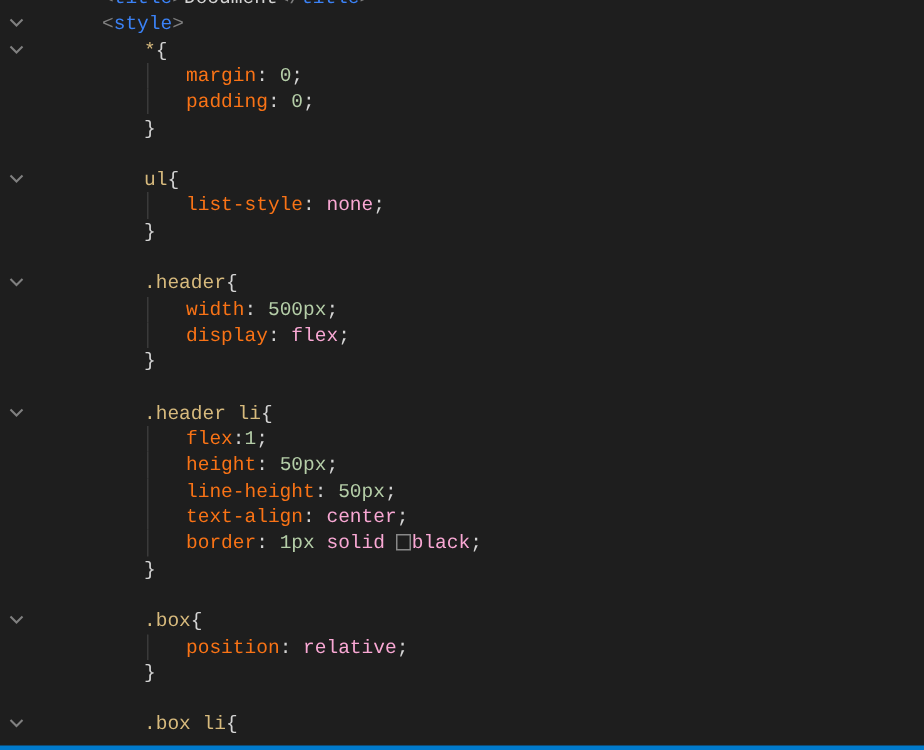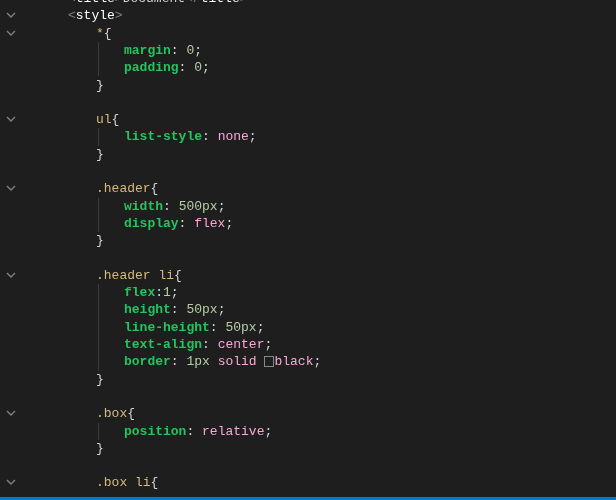--- a/index.html
+++ b/index.html
@@ -62,25 +62,25 @@
   .status {
     position: absolute;
     left: 0;
     bottom: 0;
     width: 616px;
     height: 3px;
     background: #007acc;
   }
 
   .c-tag    { color: #808080; }
-  .c-tagname{ color: #ffffff; }
+  .c-tagname{ color: #3b82f6; }
   .c-text   { color: #d4d4d4; }
   .c-sel    { color: #d7ba7d; }
   .c-brace  { color: #d4d4d4; }
-  .c-prop   { color: #22c55e; font-weight: bold; }
+  .c-prop   { color: #f97316; }
   .c-punct  { color: #d4d4d4; }
   .c-num    { color: #b5cea8; }
   .c-val    { color: #f9a8d4; }
   .c-miss   { color: #d4d4d4; border:1px solid #888; display:inline-block; width:10px; height:11px; line-height:10px; font-size:9px; box-sizing:border-box; vertical-align:middle;}
 </style>
 </head>
 <body>
 
 <div class="editor-area">
   <div class="gutter">

